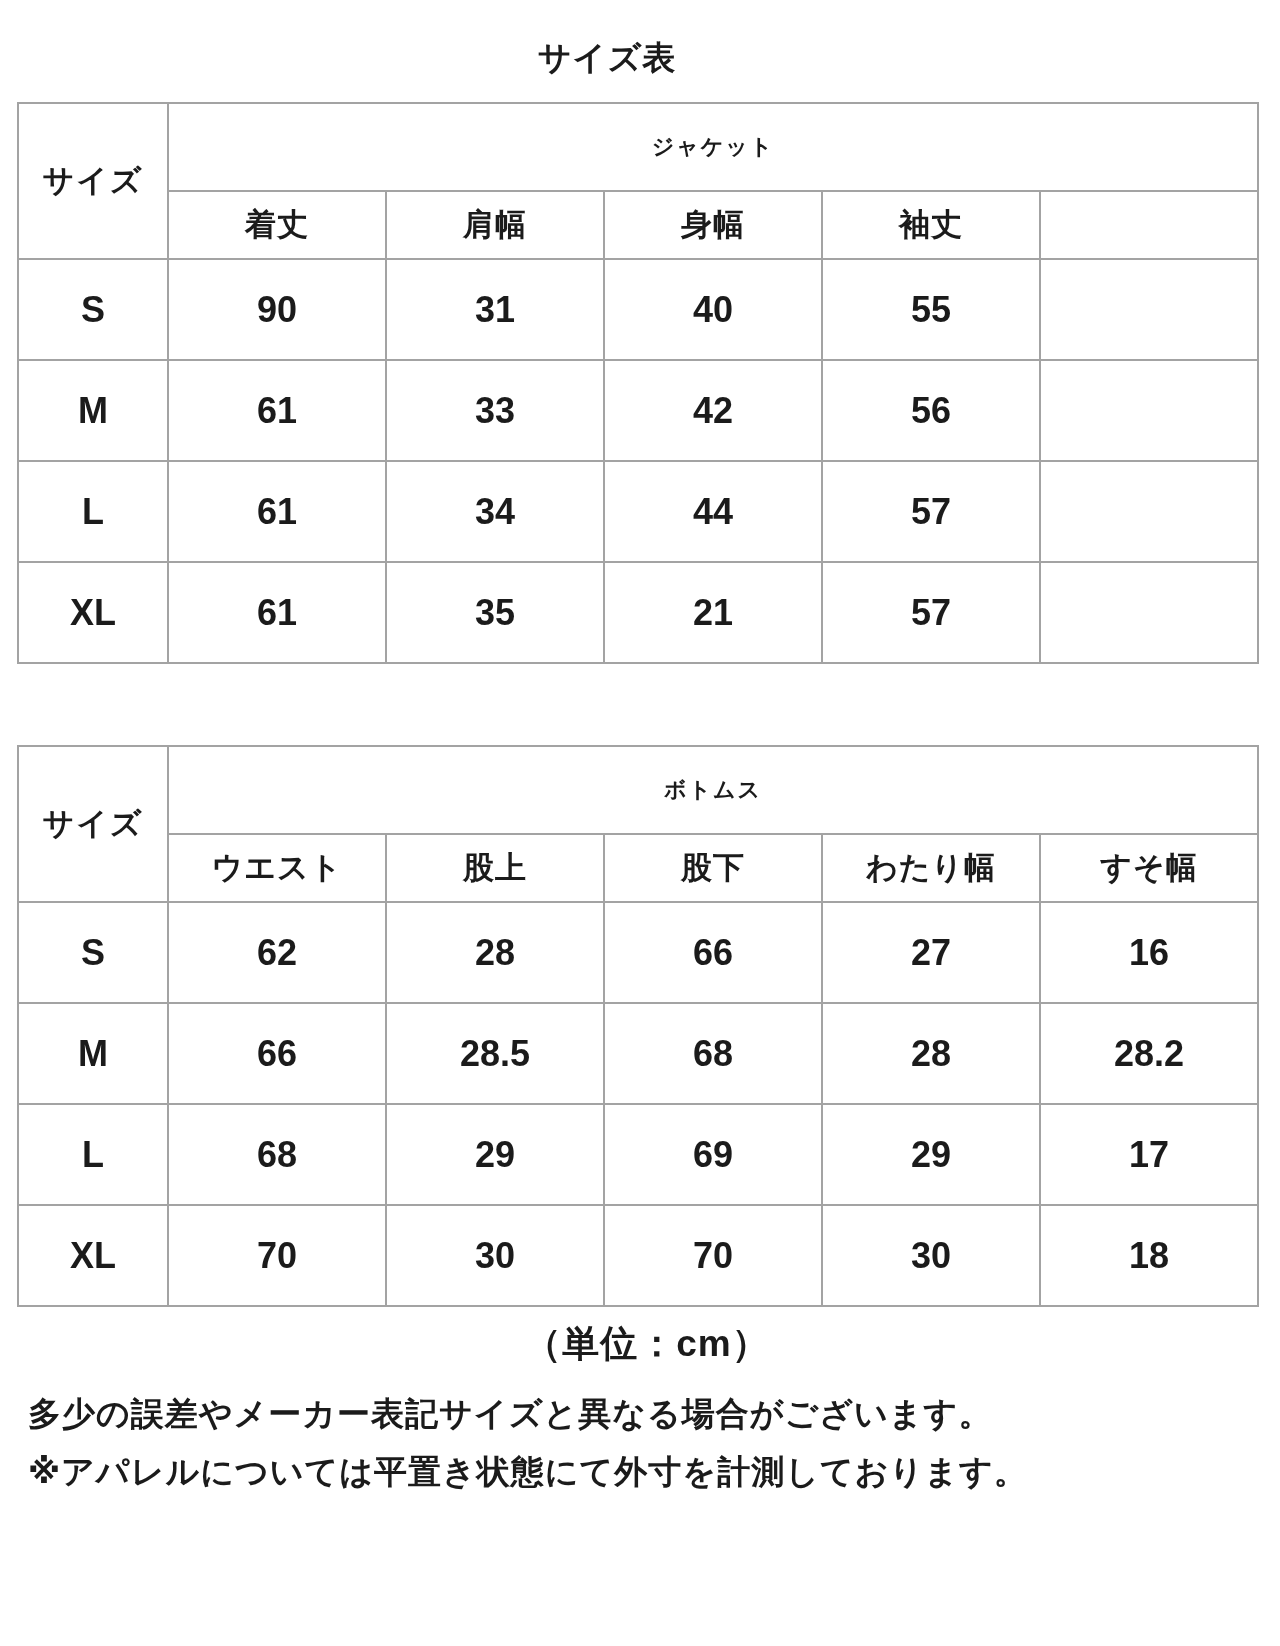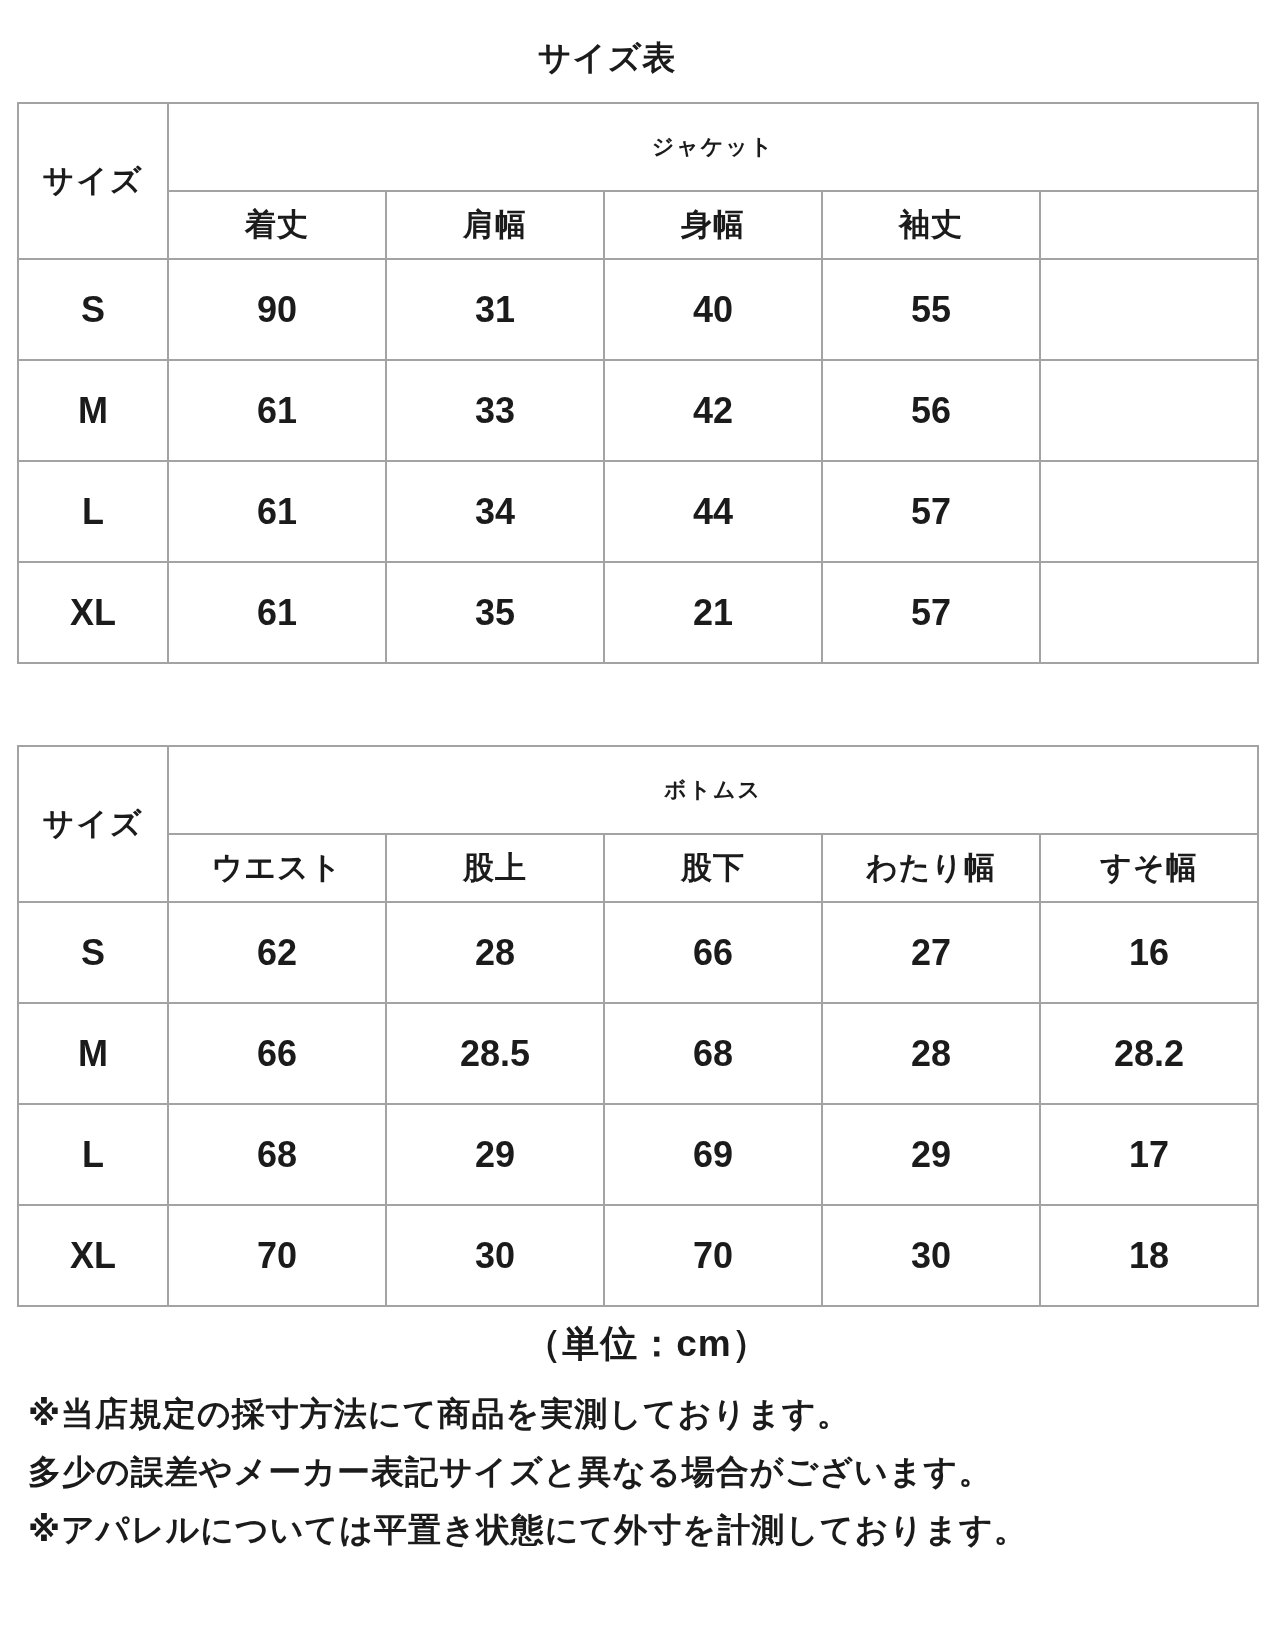--- a/index.html
+++ b/index.html
@@ -198,18 +198,17 @@
         <td>70</td>
         <td>30</td>
         <td>18</td>
       </tr>
     </tbody>
   </table>
 
   <div class="unit-note">（単位：cm）</div>
 
   <div class="notes">
-    <p>※当店規定の採寸方法にて商品を実測しております。</p>
     <p>多少の誤差やメーカー表記サイズと異なる場合がございます。</p>
     <p>※アパレルについては平置き状態にて外寸を計測しております。</p>
   </div>
 
 </div>
 
 </body></html>

